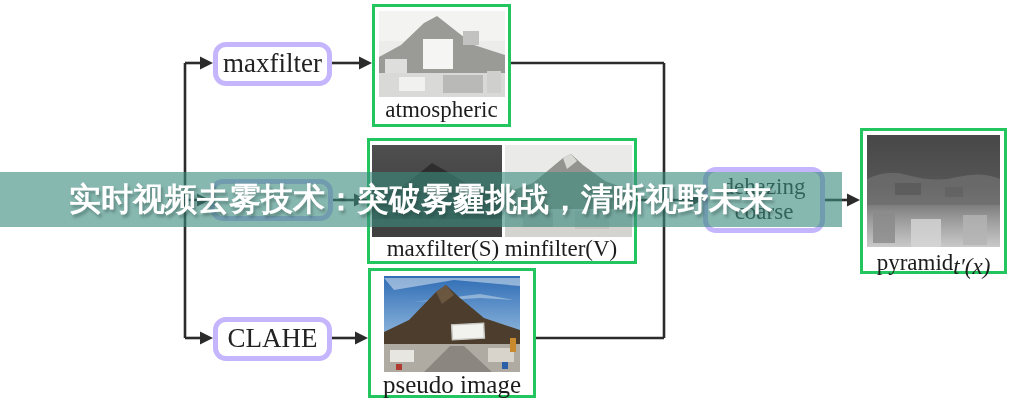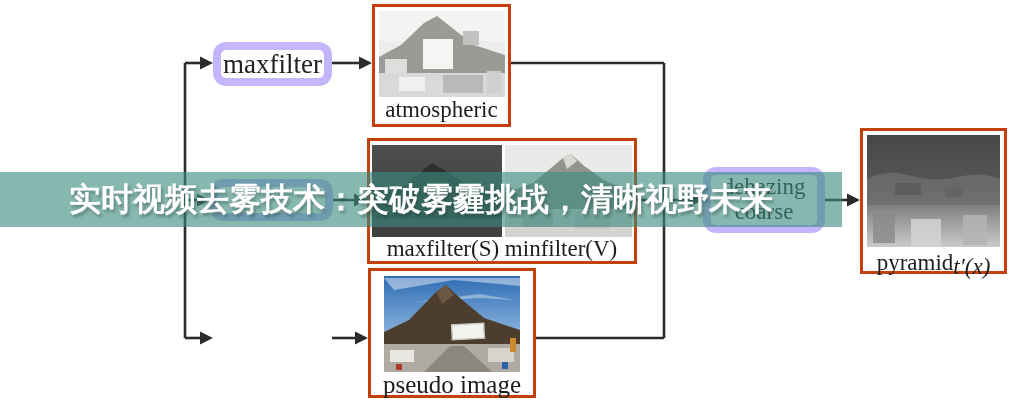--- a/index.html
+++ b/index.html
@@ -4,36 +4,36 @@
 <style>
   html,body{margin:0;padding:0;background:#ffffff;}
   #canvas{
     position:relative;width:1026px;height:400px;background:#ffffff;
     overflow:hidden;font-family:"Liberation Serif","DejaVu Serif",serif;
   }
   
   #connectors{position:absolute;left:0;top:0;z-index:1;}
   
   .frame{
-    position:absolute;background:#ffffff;border:3px solid #c2410c;
+    position:absolute;background:#ffffff;border:3px solid #22c55e;
     box-sizing:border-box;display:flex;flex-direction:column;align-items:center;
     z-index:2;
   }
   .photo{display:block;flex:0 0 auto;}
   .photo-row{display:flex;gap:3px;flex:0 0 auto;}
   .caption{
     font-family:"Liberation Serif","DejaVu Serif",serif;color:#1c1c1c;
     line-height:1.05;display:flex;align-items:center;justify-content:center;
     flex:1 1 auto;white-space:nowrap;
   }
   .caption .math{font-style:italic;margin-top:8px;}
   
   .pbox{
-    position:absolute;background:#ffffff;border:8px solid #c4b5fd;border-radius:13px;
-    box-sizing:border-box;display:flex;flex-direction:column;align-items:center;justify-content:flex-start;
+    position:absolute;background:#ffffff;border:5px solid #c4b5fd;border-radius:13px;
+    box-sizing:border-box;display:flex;flex-direction:column;align-items:center;justify-content:center;
     z-index:2;font-family:"Liberation Serif","DejaVu Serif",serif;color:#222222;
     line-height:1.08;white-space:nowrap;
   }
   #box-maxfilter,#box-clahe{font-size:27px;}
   #box-middle{font-size:22px;}
   #box-dehazing{font-size:23px;}
   
   #node-pyramid     {left:3px;  top:128px;width:165px;height:147px;}
   #box-maxfilter    {left:213px;top:42px; width:119px;height:44px;}
   #node-atmospheric {left:372px;top:4px;  width:139px;height:123px;}
@@ -140,20 +140,23 @@
         <polygon points="0,48 28,38 58,13 66,9 78,20 100,36 127,46 127,64 0,64" fill="#93938f"></polygon>
         <polygon points="58,13 66,9 72,16 62,24" fill="#d8d8d4"></polygon>
         <rect x="0" y="64" width="127" height="28" fill="#d3d3d0"></rect>
         <rect x="18" y="68" width="30" height="14" fill="#bcbcb9"></rect>
         <rect x="70" y="66" width="34" height="18" fill="#c6c6c3"></rect>
       </svg>
     </div>
     <div class="caption">maxfilter(S) minfilter(V)</div>
   </div>
 
+  <div class="pbox" id="box-clahe">
+    <span>CLAHE</span>
+  </div>
 
   <div class="frame" id="node-pseudo">
     <svg class="photo" width="136" height="96" viewBox="0 0 136 96" preserveAspectRatio="none">
       <defs>
         <linearGradient id="vividsky" x1="0" y1="0" x2="0" y2="1">
           <stop offset="0" stop-color="#2f6db5"></stop>
             <stop offset="1" stop-color="#8cb4dc"></stop>
         </linearGradient>
       </defs>
       <rect x="0" y="0" width="136" height="60" fill="url(#vividsky)"></rect>

